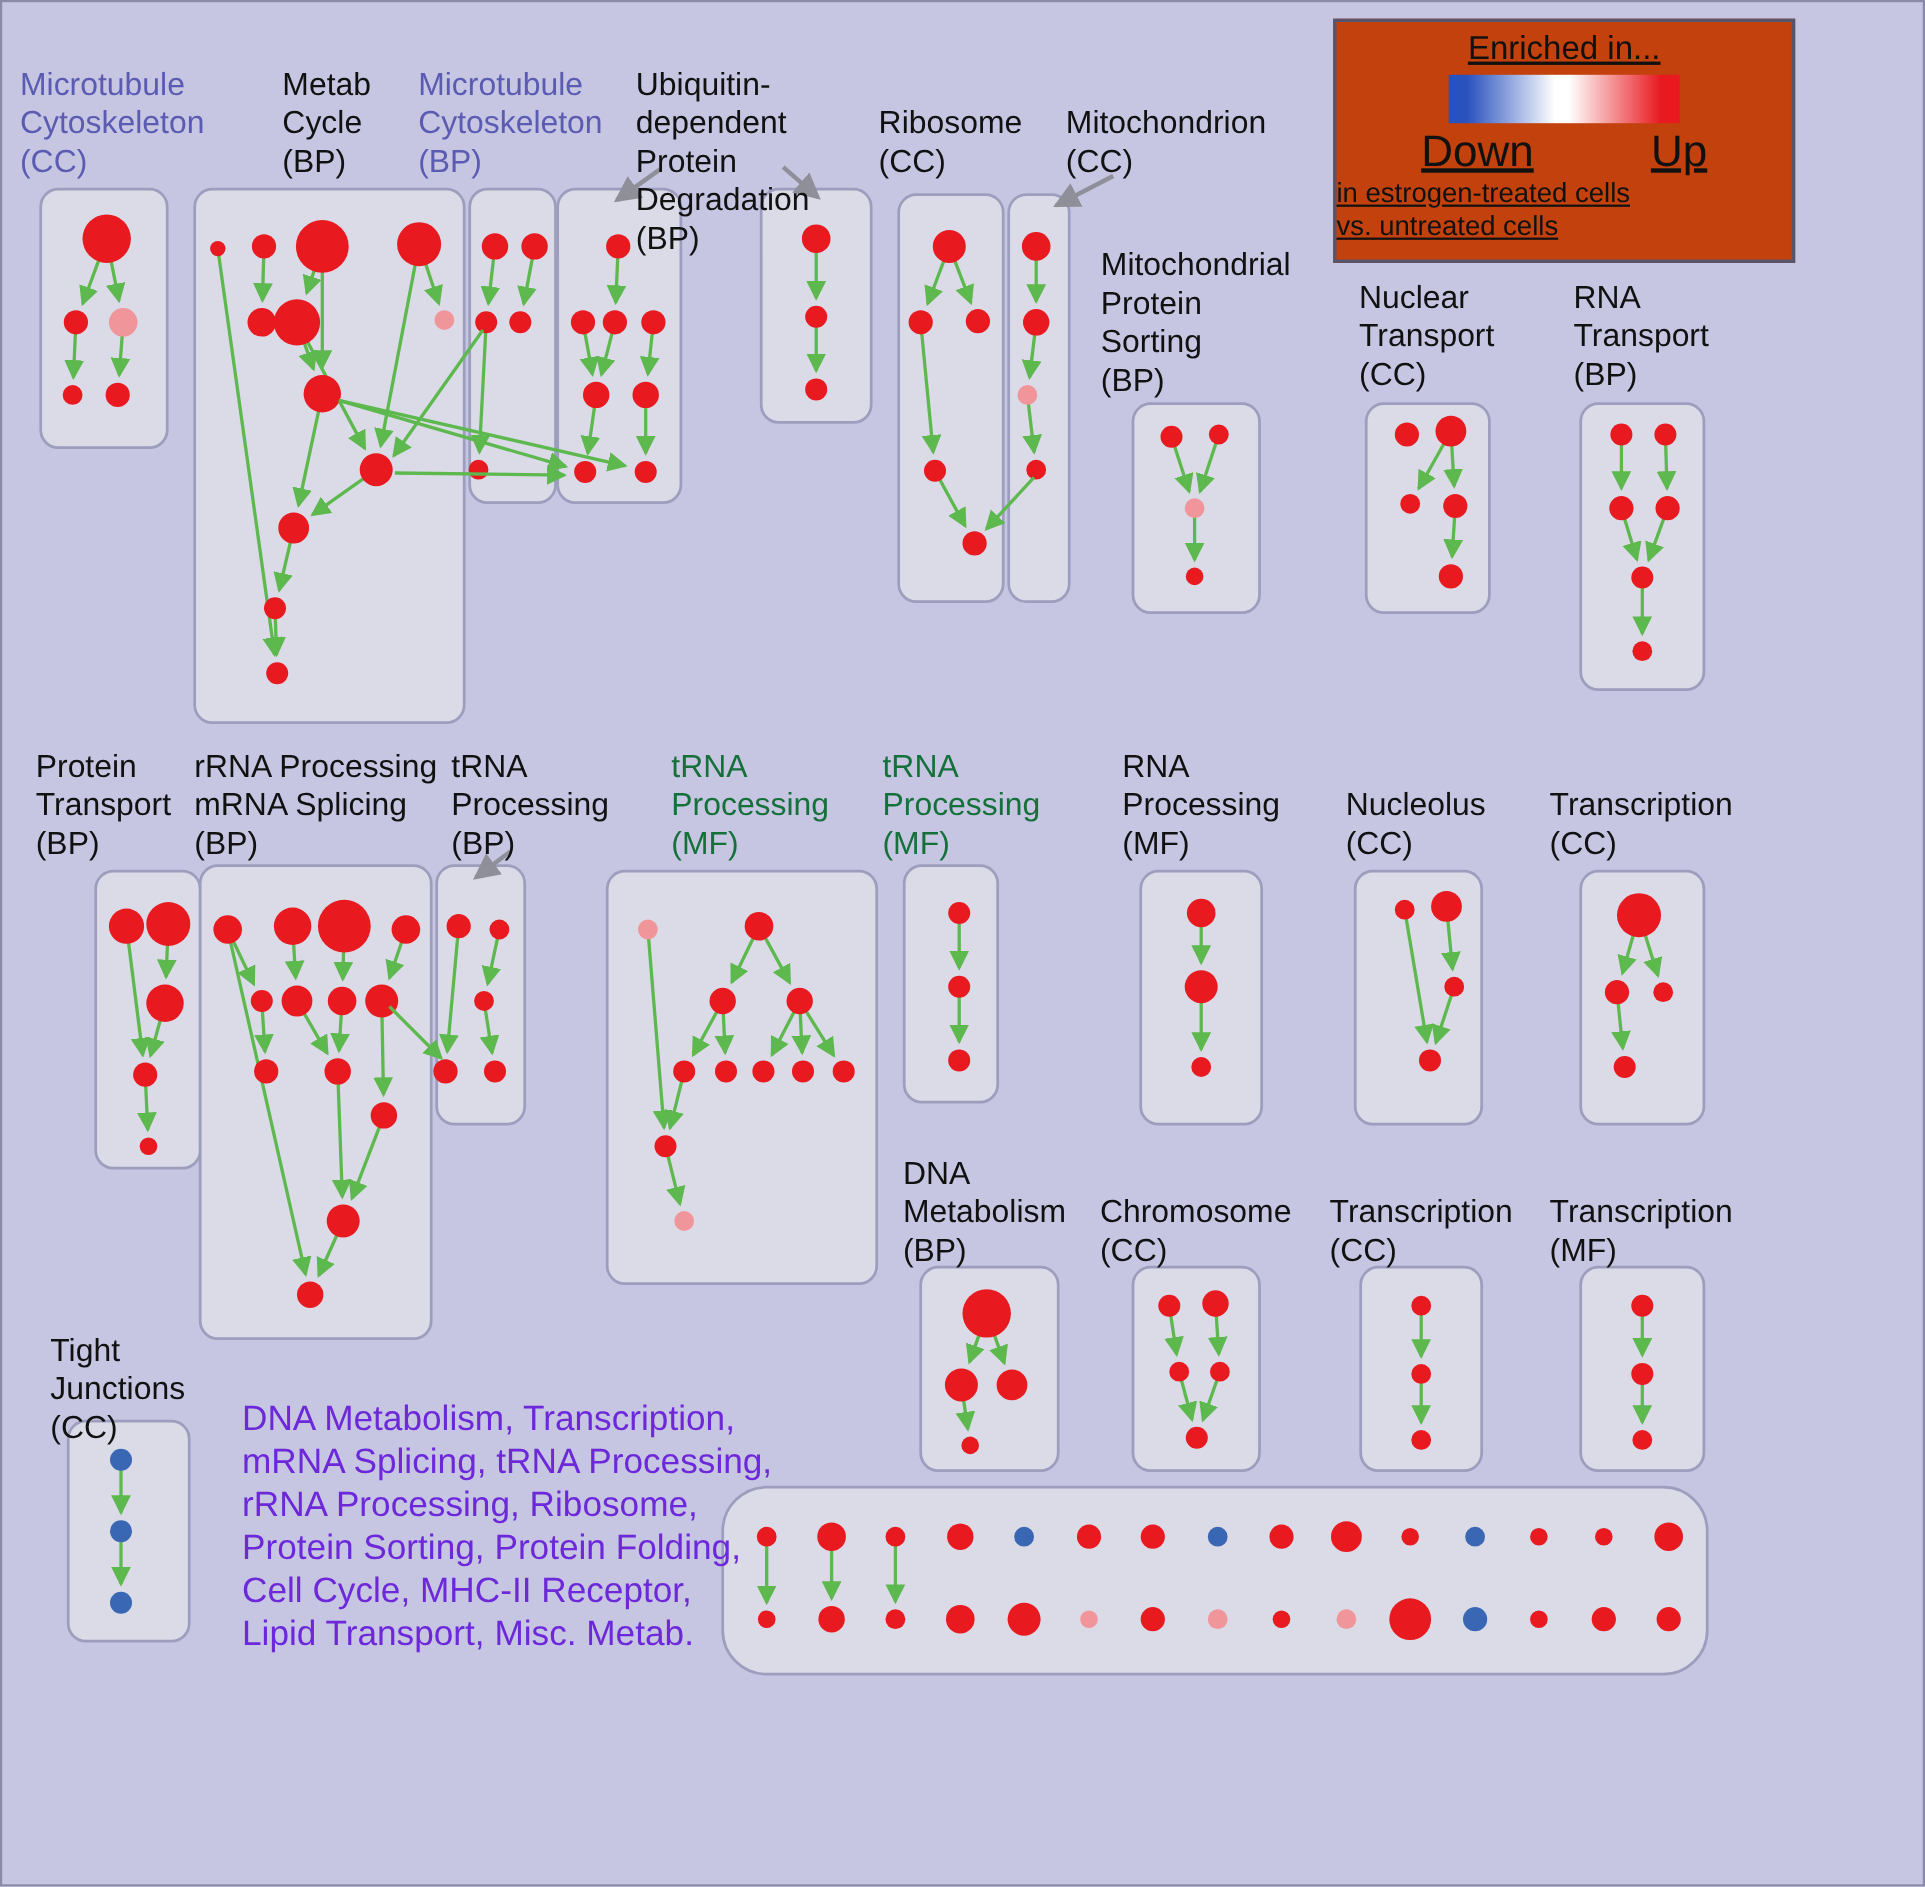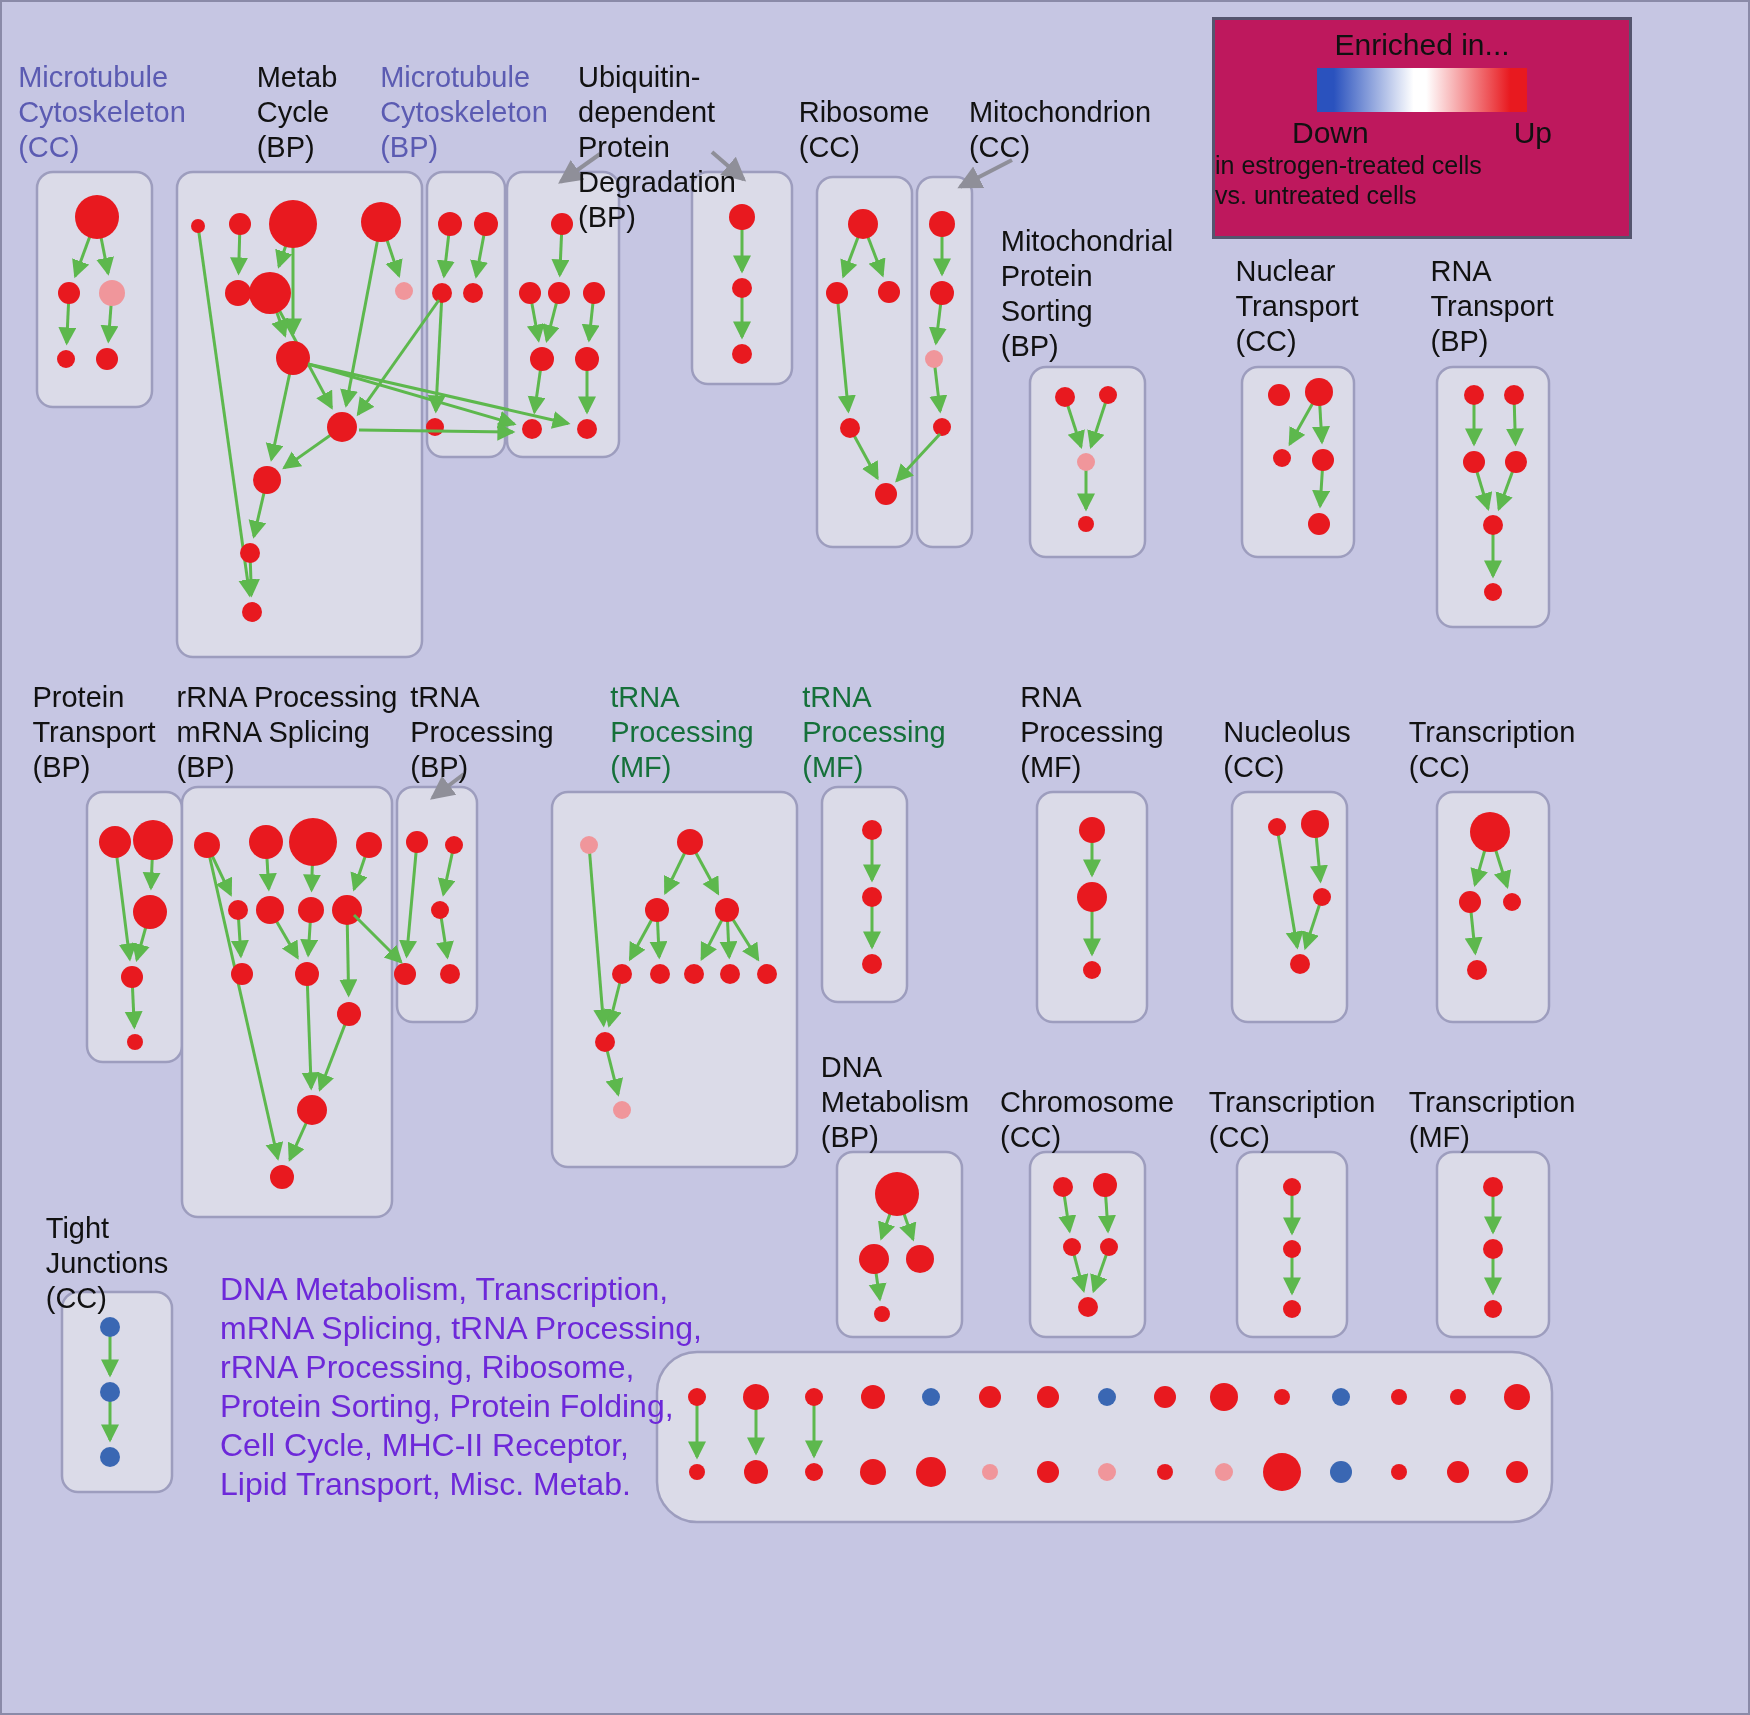--- a/index.html
+++ b/index.html
@@ -20,35 +20,36 @@
     font-size:29px;
     line-height:35px;
     color:#111;
     white-space:nowrap;
     z-index:2;
   }
   .legend {
     position:absolute;
     left:1210px; top:15px;
     width:420px; height:222px;
-    background:#be185d;
+    background:#c2410c;
     border:3px solid #55556e;
     box-sizing:border-box;
     z-index:3;
     color:#111;
+    text-decoration:underline;
   }
   .legend-title { text-align:center; font-size:30px; margin-top:8px; }
   .legend-gradient {
     width:210px; height:44px;
     margin:6px auto 0 auto;
   }
   .legend-downup {
     width:260px; margin:4px auto 0 auto;
     display:flex; justify-content:space-between;
-    font-size:30px;
+    font-size:40px;
   }
   .legend-sub { text-align:left; font-size:25px; line-height:30px; }
   .misc-text {
     position:absolute;
     left:218px; top:1268px;
     font-size:32px; line-height:39px;
     color:#6d28d9;
     z-index:2;
   }
 </style>

